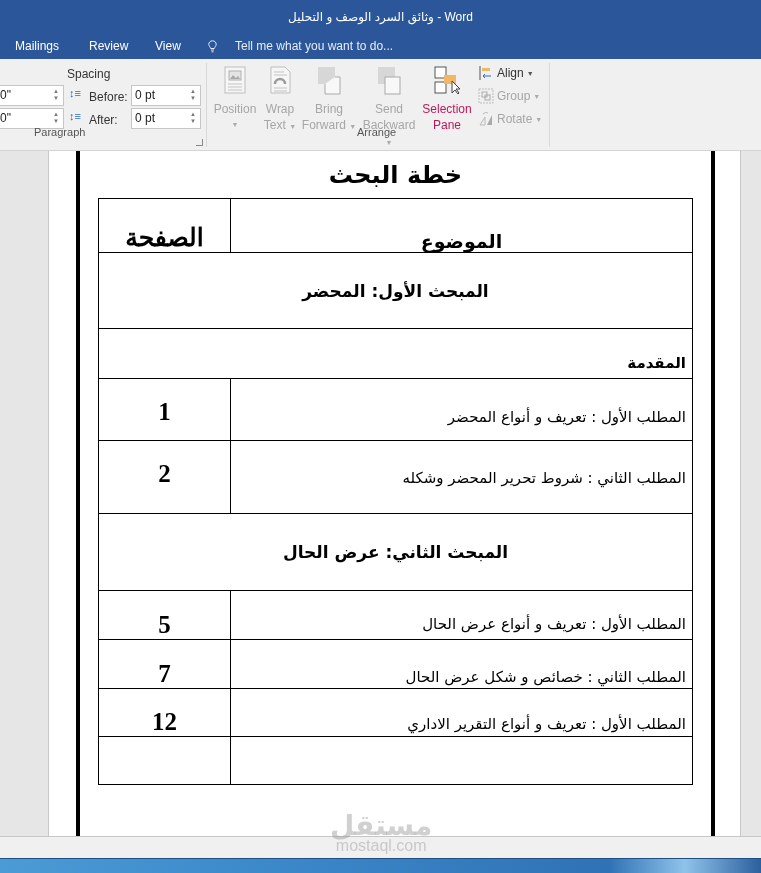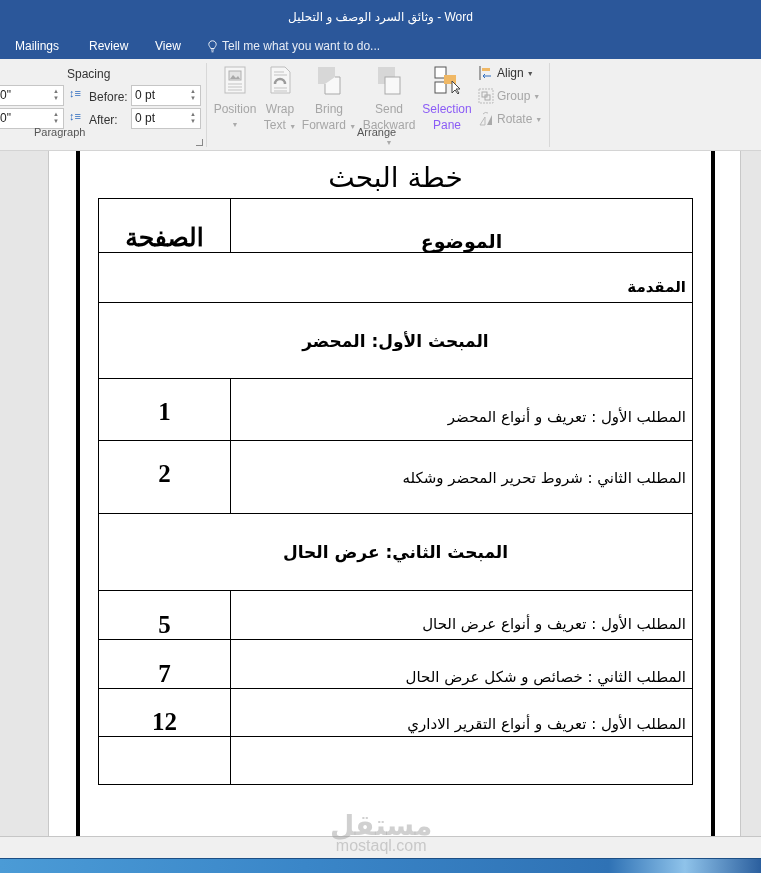--- a/index.html
+++ b/index.html
@@ -1,41 +1,41 @@
 <!DOCTYPE html>
 <html><head>
 <meta charset="utf-8">
 <style>
   * { box-sizing: border-box; margin: 0; padding: 0; }
   html, body { width: 761px; height: 873px; overflow: hidden; background: #e6e6e6; font-family: "Liberation Sans", "DejaVu Sans", sans-serif; }
   .titlebar { position: absolute; left: 0; top: 0; width: 761px; height: 35px; background: #2b579a; color: #fff; font-size: 12px; text-align: center; line-height: 35px; }
   .tabs { position: absolute; left: 0; top: 35px; width: 761px; height: 24px; background: #2b579a; color: #fff; font-size: 12px; }
   .tabs .tab { position: absolute; top: 4px; }
-  .tabs .tell { position: absolute; top: 4px; left: 208px; color: #e6ecf5; display: flex; align-items: center; gap: 5px; }
+  .tabs .tell { position: absolute; top: 4px; left: 208px; color: #e6ecf5; display: flex; align-items: center; gap: 18px; }
   .bulb { width: 9px; height: 13px; position: relative; }
   .ribbon { position: absolute; left: 0; top: 59px; width: 761px; height: 92px; background: #f0f0f0; border-bottom: 1px solid #d4d4d4; font-size: 12px; color: #444; }
   .group-label { position: absolute; bottom: 12px; font-size: 11px; color: #555; }
   .sep { position: absolute; top: 4px; width: 1px; height: 84px; background: #d8d8d8; }
   .spin { position: absolute; height: 21px; background: #fff; border: 1px solid #c6c6c6; font-size: 12px; color: #222; padding-left: 3px; line-height: 19px; }
   .spin .arrows { position: absolute; right: 4px; top: 2px; font-size: 6px; line-height: 7px; color: #777; }
   .spacing-label { position: absolute; font-size: 12px; color: #333; }
   .small-ic { position: absolute; font-size: 11px; color: #2f6cbf; line-height: 8px; }
   .rb-btn { position: absolute; text-align: center; font-size: 12px; line-height: 16px; color: #a6a6a6; }
-  .rb-btn.on { color: #8b5cf6; }
+  .rb-btn.on { color: #be185d; }
   .rb-icon { margin: 0 auto 2px; width: 28px; height: 30px; position: relative; }
   .caret { font-size: 7px; color: #aaa; }
   .sm-btn { position: absolute; font-size: 12px; color: #a6a6a6; display: flex; align-items: center; gap: 3px; }
   .sm-btn.on { color: #333; }
   .dialog-launch { position: absolute; width: 7px; height: 7px; border-right: 1px solid #888; border-bottom: 1px solid #888; }
 
   .doc { position: absolute; left: 0; top: 151px; width: 761px; height: 685px; background: #e6e6e6; overflow: hidden; }
   .page { position: absolute; left: 48px; top: 0; width: 693px; height: 700px; background: #fff; border-left: 1px solid #c8c8c8; border-right: 1px solid #c8c8c8; }
   .pb-left { position: absolute; left: 27px; top: 0; width: 4px; height: 700px; background: #000; }
   .pb-right { position: absolute; left: 662px; top: 0; width: 4px; height: 700px; background: #000; }
-  .doc-title { position: absolute; left: 0; width: 693px; top: 10px; text-align: center; font-size: 28px; font-weight: normal; color: #000; font-family: "DejaVu Sans", sans-serif; direction: rtl; }
+  .doc-title { position: absolute; left: 0; width: 693px; top: 10px; text-align: center; font-size: 24px; font-weight: bold; color: #000; font-family: "DejaVu Sans", sans-serif; direction: rtl; }
   table.toc { position: absolute; left: 49px; top: 47px; width: 595px; border-collapse: collapse; direction: rtl; font-family: "DejaVu Serif", "Liberation Serif", serif; color: #000; }
   table.toc td { border: 1.5px solid #000; padding: 0 6px; }
   td.topic { width: 463px; }
   td.page-no { width: 132px; text-align: center; font-weight: bold; font-size: 25px; font-family: "Liberation Serif", serif; vertical-align: bottom; padding-bottom: 4px; }
   .hdr-topic { text-align: center; font-size: 19px; font-weight: bold; vertical-align: bottom; padding-bottom: 2px; font-family: "DejaVu Sans", sans-serif; }
   .hdr-page { text-align: center; font-size: 15px; font-weight: bold; vertical-align: bottom; padding-bottom: 8px; font-family: "DejaVu Sans", sans-serif; }
   .intro { font-size: 15px; font-weight: bold; vertical-align: bottom; padding-bottom: 6px !important; text-align: right; font-family: "DejaVu Sans", sans-serif; }
   .section { text-align: center; font-size: 17px; font-weight: bold; font-family: "DejaVu Sans", sans-serif; }
   .sub { font-size: 15px; text-align: right; vertical-align: bottom; padding-bottom: 6px !important; font-family: "DejaVu Sans", sans-serif; }
 
@@ -182,26 +182,26 @@
     <div class="pb-left"></div>
     <div class="pb-right"></div>
     <div class="doc-title">خطة البحث</div>
 
     <table class="toc">
       <tbody>
           <tr style="height:54px">
         <td class="topic hdr-topic">الموضوع</td>
         <td class="page-no hdr-page">الصفحة</td>
       </tr>
+      <tr style="height:76px">
+        <td colspan="2" class="section">المبحث الأول:   المحضر</td>
+      </tr>
+
       <tr style="height:50px">
         <td colspan="2" class="intro">المقدمة</td>
-      </tr>
-
-      <tr style="height:76px">
-        <td colspan="2" class="section">المبحث الأول:   المحضر</td>
       </tr>
       <tr style="height:62px">
         <td class="topic sub" style="padding-bottom:14px !important">المطلب الأول :  تعريف و أنواع المحضر</td>
         <td class="page-no" style="padding-bottom:14px">1</td>
       </tr>
       <tr style="height:73px">
         <td class="topic sub" style="padding-bottom:26px !important">المطلب الثاني :   شروط تحرير المحضر وشكله</td>
         <td class="page-no" style="padding-bottom:25px">2</td>
       </tr>
 

